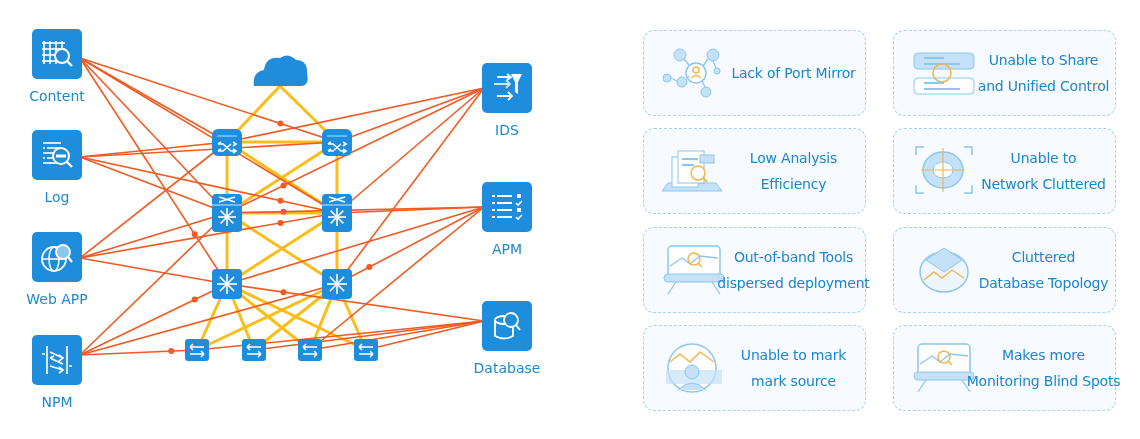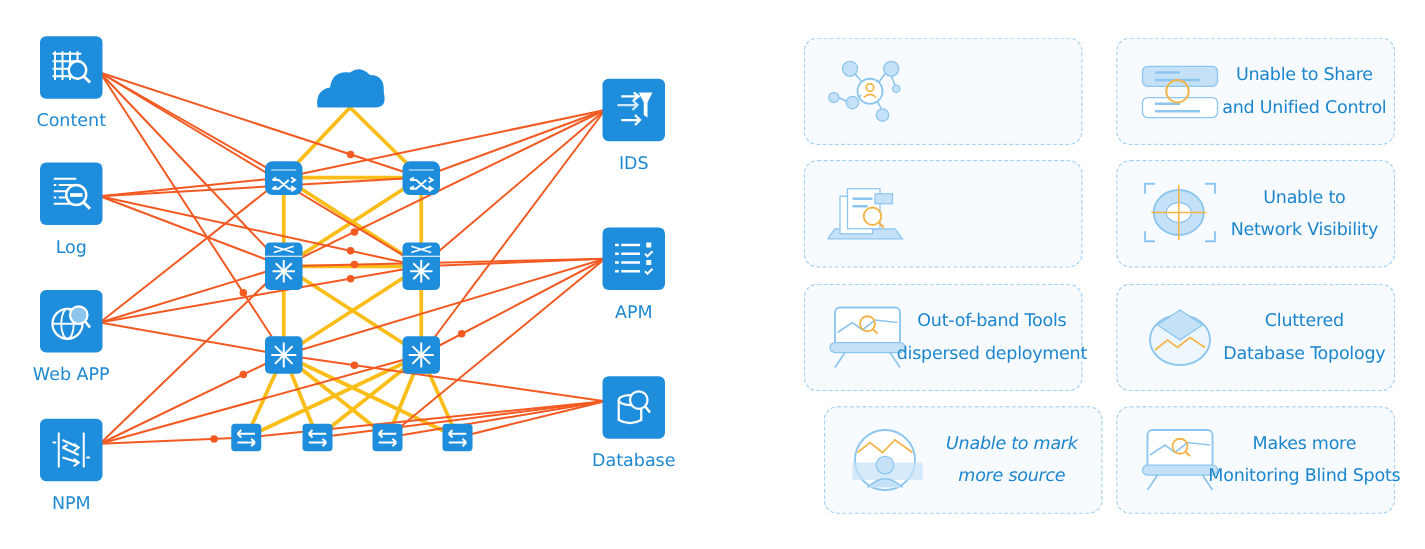--- a/index.html
+++ b/index.html
@@ -275,20 +275,23 @@
           <circle cx="34" cy="25" r="3" fill="none" stroke="#f3b54a" stroke-width="1.4"></circle>
           <path d="M29 33 Q34 28 39 33" stroke="#f3b54a" stroke-width="1.4" fill="none"></path>
           <circle cx="18" cy="10" r="6" fill="#c4e1f7" stroke="#8cc6ef"></circle>
           <circle cx="51" cy="10" r="6" fill="#c4e1f7" stroke="#8cc6ef"></circle>
           <circle cx="55" cy="26" r="3" fill="#c4e1f7" stroke="#8cc6ef"></circle>
           <circle cx="20" cy="37" r="5" fill="#c4e1f7" stroke="#8cc6ef"></circle>
           <circle cx="5" cy="33" r="4" fill="#c4e1f7" stroke="#8cc6ef"></circle>
           <circle cx="44" cy="47" r="5" fill="#c4e1f7" stroke="#8cc6ef"></circle>
           <path d="M22 14 L27 20 M46 14 L41 21 M51 16 L54 23 M25 33 L27 31 M9 33 L15 36 M40 36 L43 42" stroke="#8cc6ef" stroke-width="1.3"></path>
         </svg></div>
+      <div class="txt">
+        <span>Lack of Port Mirror</span>
+      </div>
     </div>
     <div class="card" style="left: 250px; top: 0px; padding-left: 19px;">
       <div class="ico"><svg width="64" height="56" viewBox="0 0 64 56">
           <rect x="2" y="8" width="60" height="16" rx="4" fill="#c4e1f7" stroke="#8cc6ef"></rect>
           <line x1="12" y1="13" x2="32" y2="13" stroke="#8cc6ef" stroke-width="2"></line>
           <line x1="12" y1="19" x2="48" y2="19" stroke="#8cc6ef" stroke-width="2"></line>
           <rect x="2" y="33" width="60" height="16" rx="4" fill="#fff" stroke="#8cc6ef"></rect>
           <line x1="12" y1="38" x2="32" y2="38" stroke="#8cc6ef" stroke-width="2"></line>
           <line x1="12" y1="44" x2="48" y2="44" stroke="#8cc6ef" stroke-width="2"></line>
           <circle cx="30" cy="28" r="9" fill="none" stroke="#f3b54a" stroke-width="1.5"></circle>
@@ -302,32 +305,36 @@
       <div class="ico"><svg width="64" height="56" viewBox="0 0 64 56">
           <path d="M0 48 L60 48 L54 40 L6 40 Z" fill="#c4e1f7" stroke="#8cc6ef"></path>
           <rect x="10" y="14" width="26" height="30" fill="#fff" stroke="#8cc6ef"></rect>
           <rect x="16" y="8" width="26" height="32" fill="#fff" stroke="#8cc6ef"></rect>
           <rect x="38" y="12" width="14" height="8" fill="#c4e1f7" stroke="#8cc6ef"></rect>
           <line x1="20" y1="16" x2="36" y2="16" stroke="#8cc6ef" stroke-width="2"></line>
           <line x1="20" y1="22" x2="32" y2="22" stroke="#8cc6ef" stroke-width="2"></line>
           <circle cx="36" cy="30" r="7" fill="#fff" stroke="#f3b54a" stroke-width="1.5"></circle>
           <line x1="41" y1="35" x2="45" y2="39" stroke="#f3b54a" stroke-width="1.8"></line>
         </svg></div>
+      <div class="txt">
+        <span>Low Analysis</span>
+        <span>Efficiency</span>
+      </div>
     </div>
     <div class="card" style="left: 250px; top: 98px;">
       <div class="ico"><svg width="64" height="56" viewBox="0 0 64 56">
           <path d="M4 12 L4 4 L12 4 M52 4 L60 4 L60 12 M4 42 L4 50 L12 50 M52 50 L60 50 L60 42" stroke="#8cc6ef" stroke-width="1.5" fill="none"></path>
           <ellipse cx="31" cy="27" rx="20" ry="18" fill="#c4e1f7" stroke="#8cc6ef" stroke-width="1.5"></ellipse>
           <ellipse cx="31" cy="27" rx="10" ry="8" fill="#fff" stroke="#8cc6ef"></ellipse>
           <line x1="31" y1="5" x2="31" y2="49" stroke="#f3b54a" stroke-width="1.2"></line>
           <line x1="9" y1="27" x2="53" y2="27" stroke="#f3b54a" stroke-width="1.2"></line>
         </svg></div>
       <div class="txt">
         <span>Unable to</span>
-        <span>Network Visibility</span>
+        <span>Network Cluttered</span>
       </div>
     </div>
     <div class="card" style="left: 0px; top: 197px;">
       <div class="ico"><svg width="64" height="56" viewBox="0 0 64 56">
           <rect x="6" y="4" width="52" height="32" rx="4" fill="#fff" stroke="#8cc6ef" stroke-width="1.5"></rect>
           <path d="M8 24 L20 16 L28 22 L38 14 L56 16" stroke="#8cc6ef" stroke-width="1.3" fill="none"></path>
           <circle cx="32" cy="17" r="6" fill="none" stroke="#f3b54a" stroke-width="1.5"></circle>
           <line x1="36" y1="21" x2="40" y2="25" stroke="#f3b54a" stroke-width="1.6"></line>
           <rect x="2" y="32" width="60" height="8" rx="4" fill="#c4e1f7" stroke="#8cc6ef"></rect>
           <path d="M14 40 L6 52 M50 40 L58 52" stroke="#8cc6ef" stroke-width="1.3"></path>
@@ -341,31 +348,31 @@
       <div class="ico"><svg width="64" height="56" viewBox="0 0 64 56">
           <ellipse cx="32" cy="30" rx="24" ry="20" fill="#eef6fd" stroke="#8cc6ef" stroke-width="1.5"></ellipse>
           <path d="M14 18 L32 6 L50 18 L32 30 Z" fill="#c4e1f7" stroke="#8cc6ef"></path>
           <path d="M12 38 L22 30 L30 36 L40 28 L52 36" stroke="#f3b54a" stroke-width="1.4" fill="none"></path>
         </svg></div>
       <div class="txt">
         <span>Cluttered</span>
         <span>Database Topology</span>
       </div>
     </div>
-    <div class="card" style="left: 16px; top: 295px; font-style: italic;">
+    <div class="card" style="left: 0px; top: 295px;">
       <div class="ico"><svg width="64" height="56" viewBox="0 0 64 56">
           <circle cx="30" cy="28" r="24" fill="#fff" stroke="#8cc6ef" stroke-width="1.5"></circle>
           <path d="M4 30 L60 30 L60 44 L4 44 Z" fill="#c4e1f7" opacity="0.7"></path>
           <path d="M8 22 L18 14 L28 22 L38 12 L52 22" stroke="#f3b54a" stroke-width="1.4" fill="none"></path>
           <circle cx="30" cy="32" r="7" fill="#c4e1f7" stroke="#8cc6ef"></circle>
           <path d="M16 50 Q30 36 44 50" fill="#c4e1f7" stroke="#8cc6ef"></path>
         </svg></div>
       <div class="txt">
         <span>Unable to mark</span>
-        <span>more source</span>
+        <span>mark source</span>
       </div>
     </div>
     <div class="card" style="left: 250px; top: 295px; padding-left: 15px;">
       <div class="ico"><svg width="64" height="56" viewBox="0 0 64 56">
           <rect x="6" y="4" width="52" height="32" rx="4" fill="#fff" stroke="#8cc6ef" stroke-width="1.5"></rect>
           <path d="M8 24 L20 16 L28 22 L38 14 L56 16" stroke="#8cc6ef" stroke-width="1.3" fill="none"></path>
           <circle cx="32" cy="17" r="6" fill="none" stroke="#f3b54a" stroke-width="1.5"></circle>
           <line x1="36" y1="21" x2="40" y2="25" stroke="#f3b54a" stroke-width="1.6"></line>
           <rect x="2" y="32" width="60" height="8" rx="4" fill="#c4e1f7" stroke="#8cc6ef"></rect>
           <path d="M14 40 L6 52 M50 40 L58 52" stroke="#8cc6ef" stroke-width="1.3"></path>

